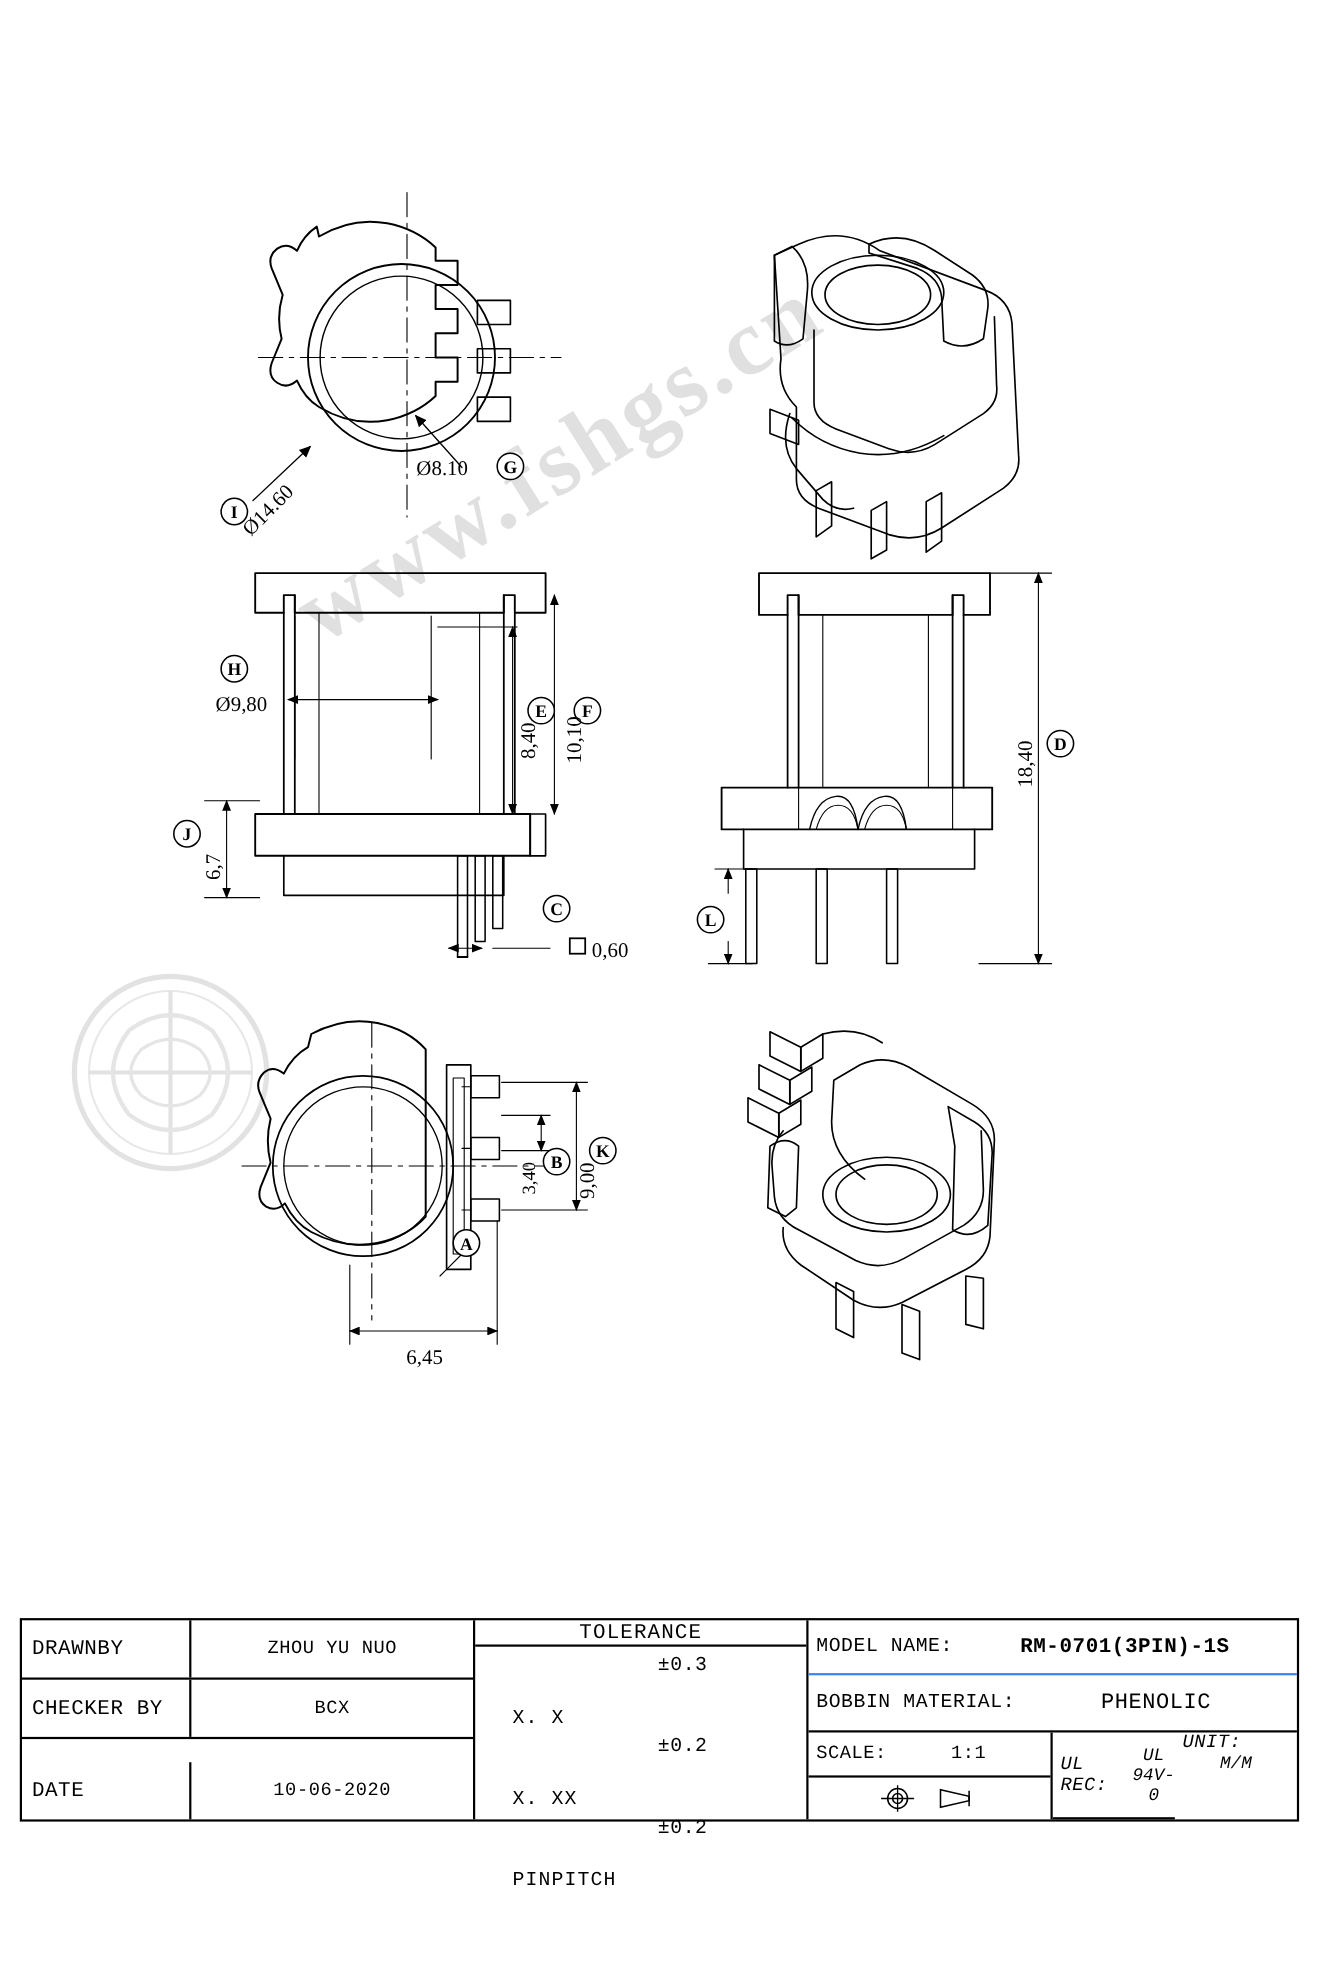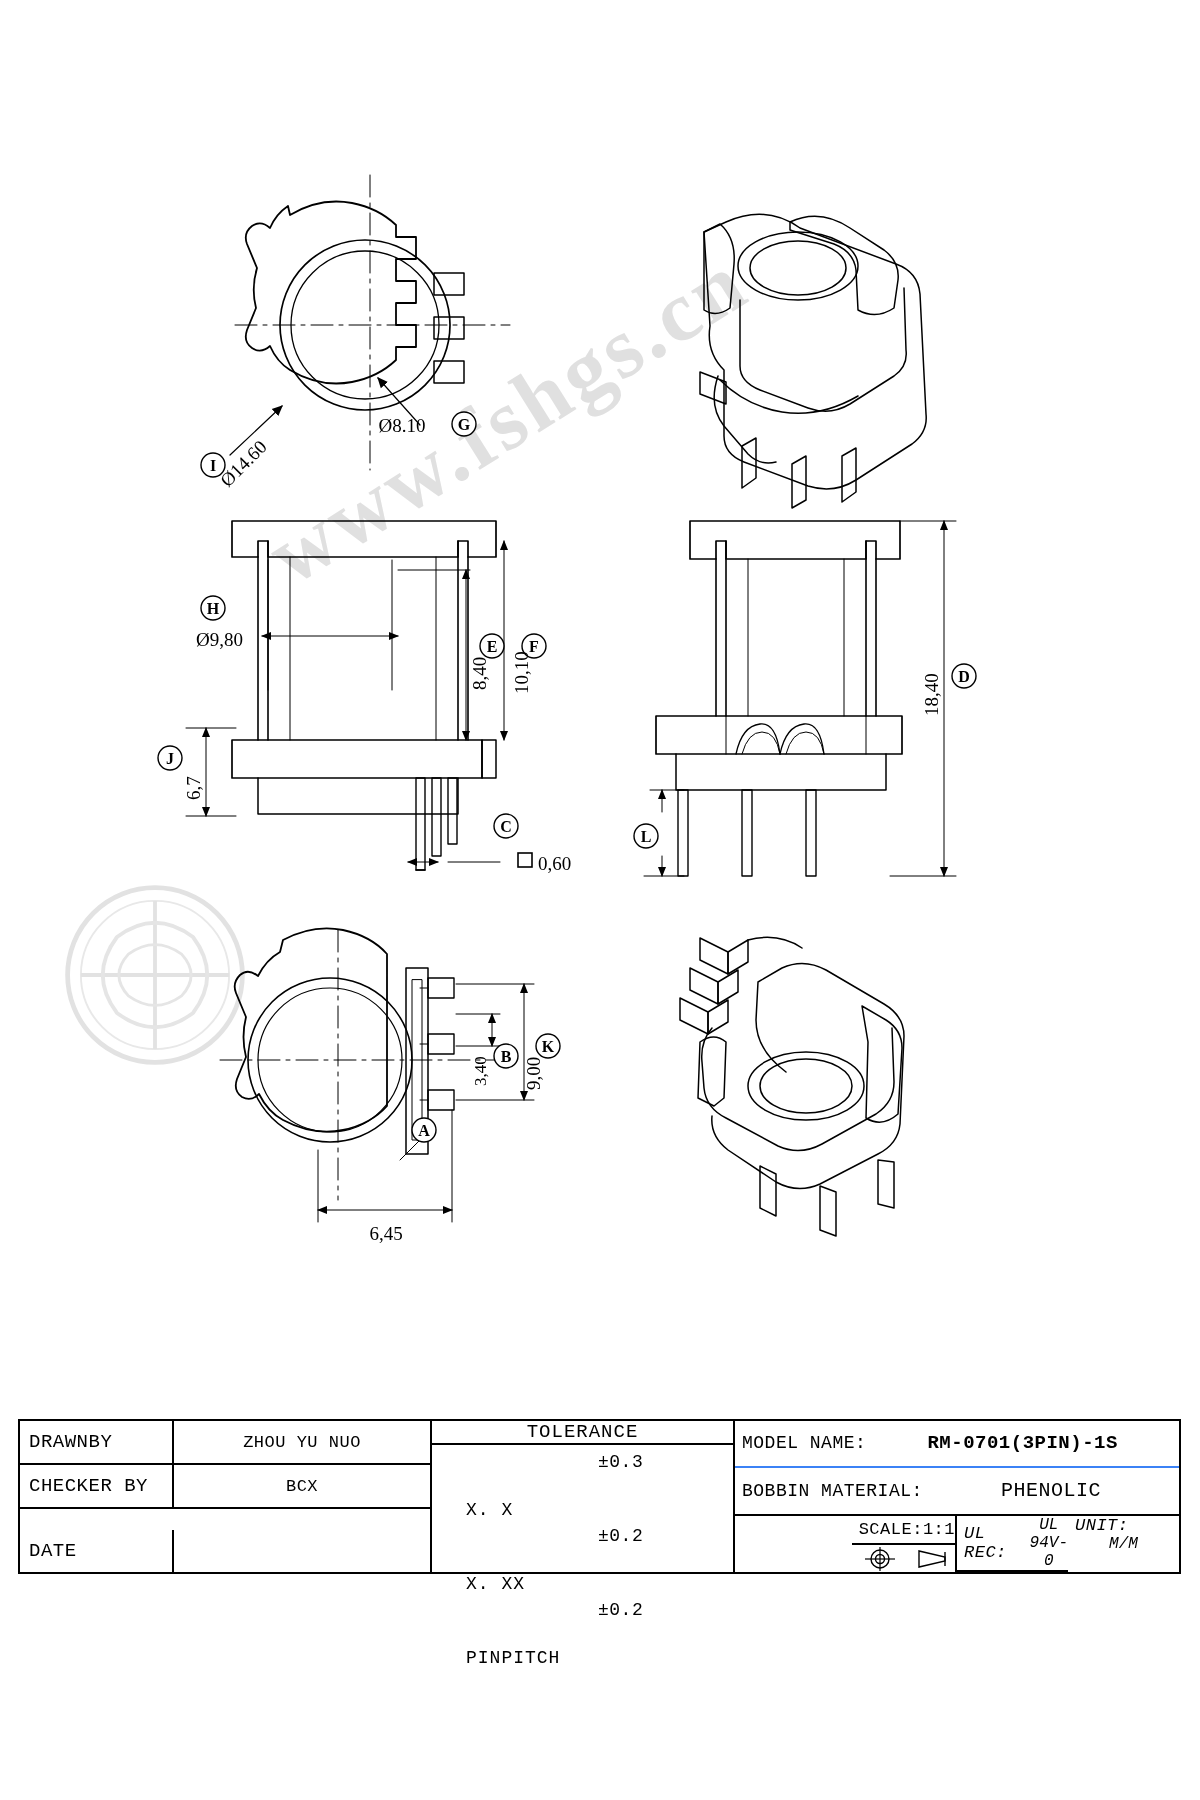--- a/index.html
+++ b/index.html
@@ -47,23 +47,23 @@
   .wm-logo {
     left: 60px;
     top: 880px;
     width: 190px;
     height: 190px;
   }
   
   #titleblock {
     position: absolute;
     left: 18px;
-    top: 1419px;
+    top: 1471px;
     width: 1163px;
-    height: 155px;
+    height: 185px;
     border: 2px solid #000;
     box-sizing: border-box;
     display: flex;
     font-family: "Liberation Mono", monospace;
   }
   .tb-col {
     display: flex;
     flex-direction: column;
     box-sizing: border-box;
   }
@@ -168,21 +168,20 @@
     text-align: center;
     font-size: 20px;
     letter-spacing: 0.5px;
   }
   .r3-left {
     width: 222px;
     border-right: 2px solid #000;
     box-sizing: border-box;
     display: flex;
     flex-direction: column;
-    align-items: flex-end;
   }
   .r3-right {
     flex: 1;
     box-sizing: border-box;
     display: flex;
     flex-direction: row;
     font-style: italic;
   }
   .r3-cell {
     flex: 1;
@@ -512,20 +511,21 @@
       <div class="tb-row">
         <div class="tb-cell-label">DRAWNBY</div>
         <div class="tb-cell-value">ZHOU YU NUO</div>
       </div>
       <div class="tb-row">
         <div class="tb-cell-label">CHECKER BY</div>
         <div class="tb-cell-value">BCX</div>
       </div>
       <div class="tb-row">
         <div class="tb-cell-label">DATE</div>
+        <div class="tb-cell-value">10-06-2020</div>
       </div>
     </div>
 
     <div class="tb-col tb-mid">
       <div class="tb-tol-head">TOLERANCE</div>
       <div class="tb-tol-body">
         <div class="tol-line">
           <span class="tol-name">X. X</span>
           <span class="tol-val">±0.3</span>
         </div>

